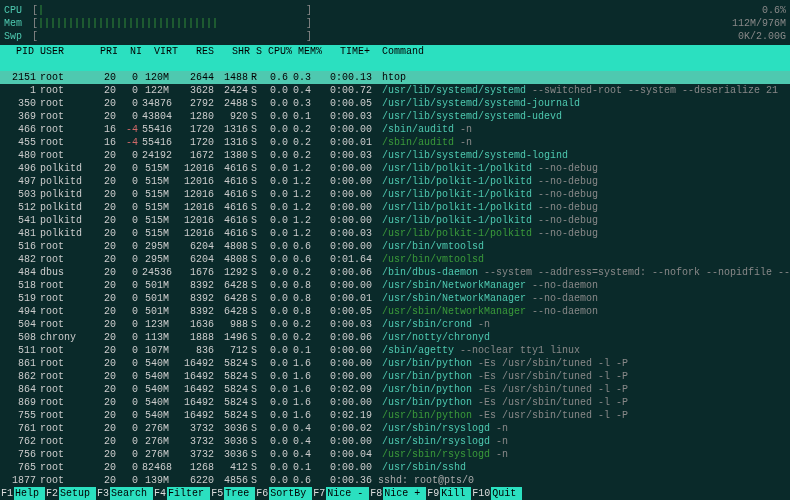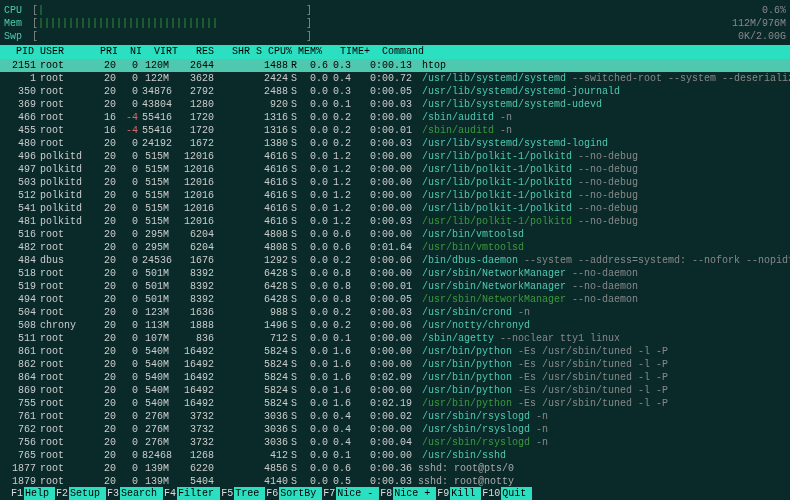--- a/index.html
+++ b/index.html
@@ -27,49 +27,49 @@
   .meter-val { color: #888; margin-left: auto; width: 70px; text-align: right; }
   .hdr-item { color: #4ec9b0; }
   .hdr-val { color: #888; }
   .run-count { color: #3a9a3a; }
   .cols-header {
     background: #2be0c0;
     color: #000;
     white-space: pre;
     padding: 0 4px;
     font-weight: normal;
-    height: 14px;
+    height: 26px;
   }
   .row {
     white-space: pre;
     padding: 0 4px;
     height: 13px;
   }
   .row.hl { background: #4ec9b0; color: #000; }
   .row.hl .cmd, .row.hl .cmd-arg { color: #000; }
   .pid { display:inline-block; width: 32px; text-align: right; }
   .user { display:inline-block; width: 56px; text-align: left; margin-left: 4px; }
   .pri { display:inline-block; width: 20px; text-align: right; }
   .ni { display:inline-block; width: 22px; text-align: right; }
   .virt { display:inline-block; width: 38px; text-align: center; }
   .res { display:inline-block; width: 38px; text-align: right; }
-  .shr { display:inline-block; width: 34px; text-align: right; margin-left: 40px; }
+  .shr { display:inline-block; width: 34px; text-align: right; }
   .s { display:inline-block; width: 12px; text-align: center; }
   .cpu { display:inline-block; width: 28px; text-align: right; }
   .mem { display:inline-block; width: 28px; text-align: center; }
   .time { display:inline-block; width: 56px; text-align: right; }
   .cmd { color: #4ec9b0; margin-left: 4px; }
   .cmd.green { color: #3a9a3a; }
   .cmd-arg { color: #888; }
   .neg { color: #d16969; }
   .mlight { color: #aaa; }
   .footer {
     position: absolute;
     bottom: 0;
-    left: 10px;
+    left: 0;
     right: 0;
     height: 13px;
     display: flex;
     font-size: 10px;
   }
   .fkey { color: #ddd; background: #0a2a2a; padding: 0 1px; }
   .flabel { background: #2be0c0; color: #000; padding: 0 6px 0 1px; }
   #proc-body { }
 </style>
 </head>

